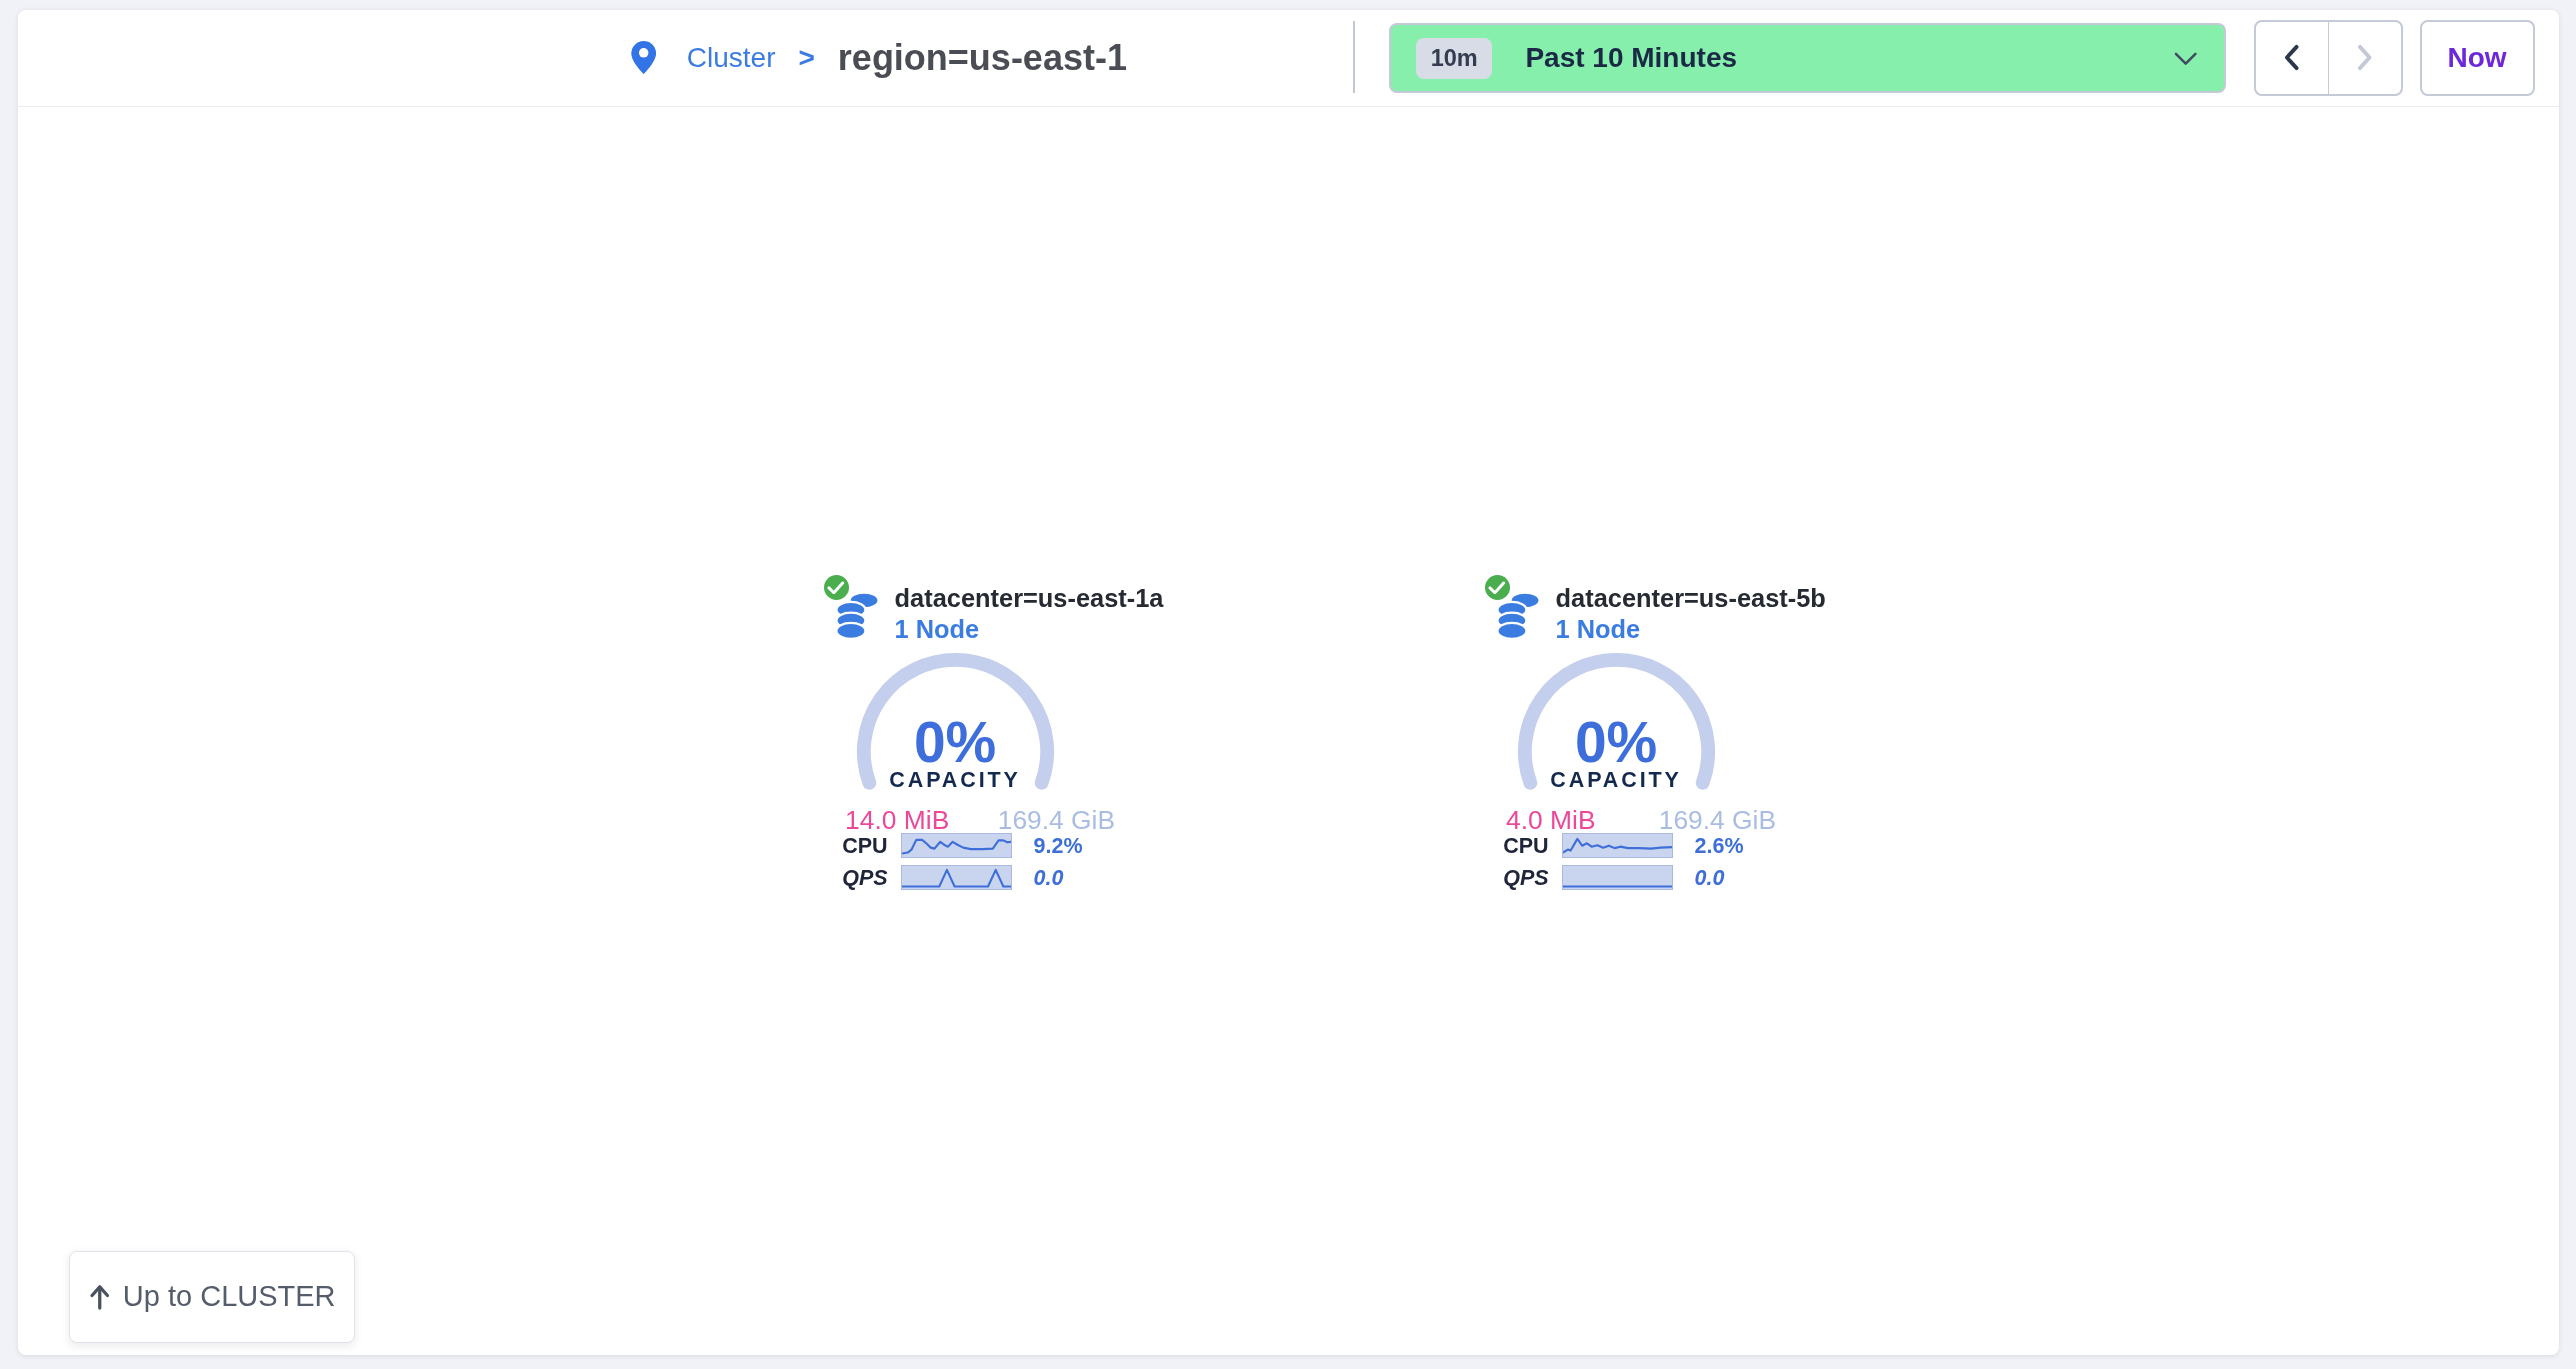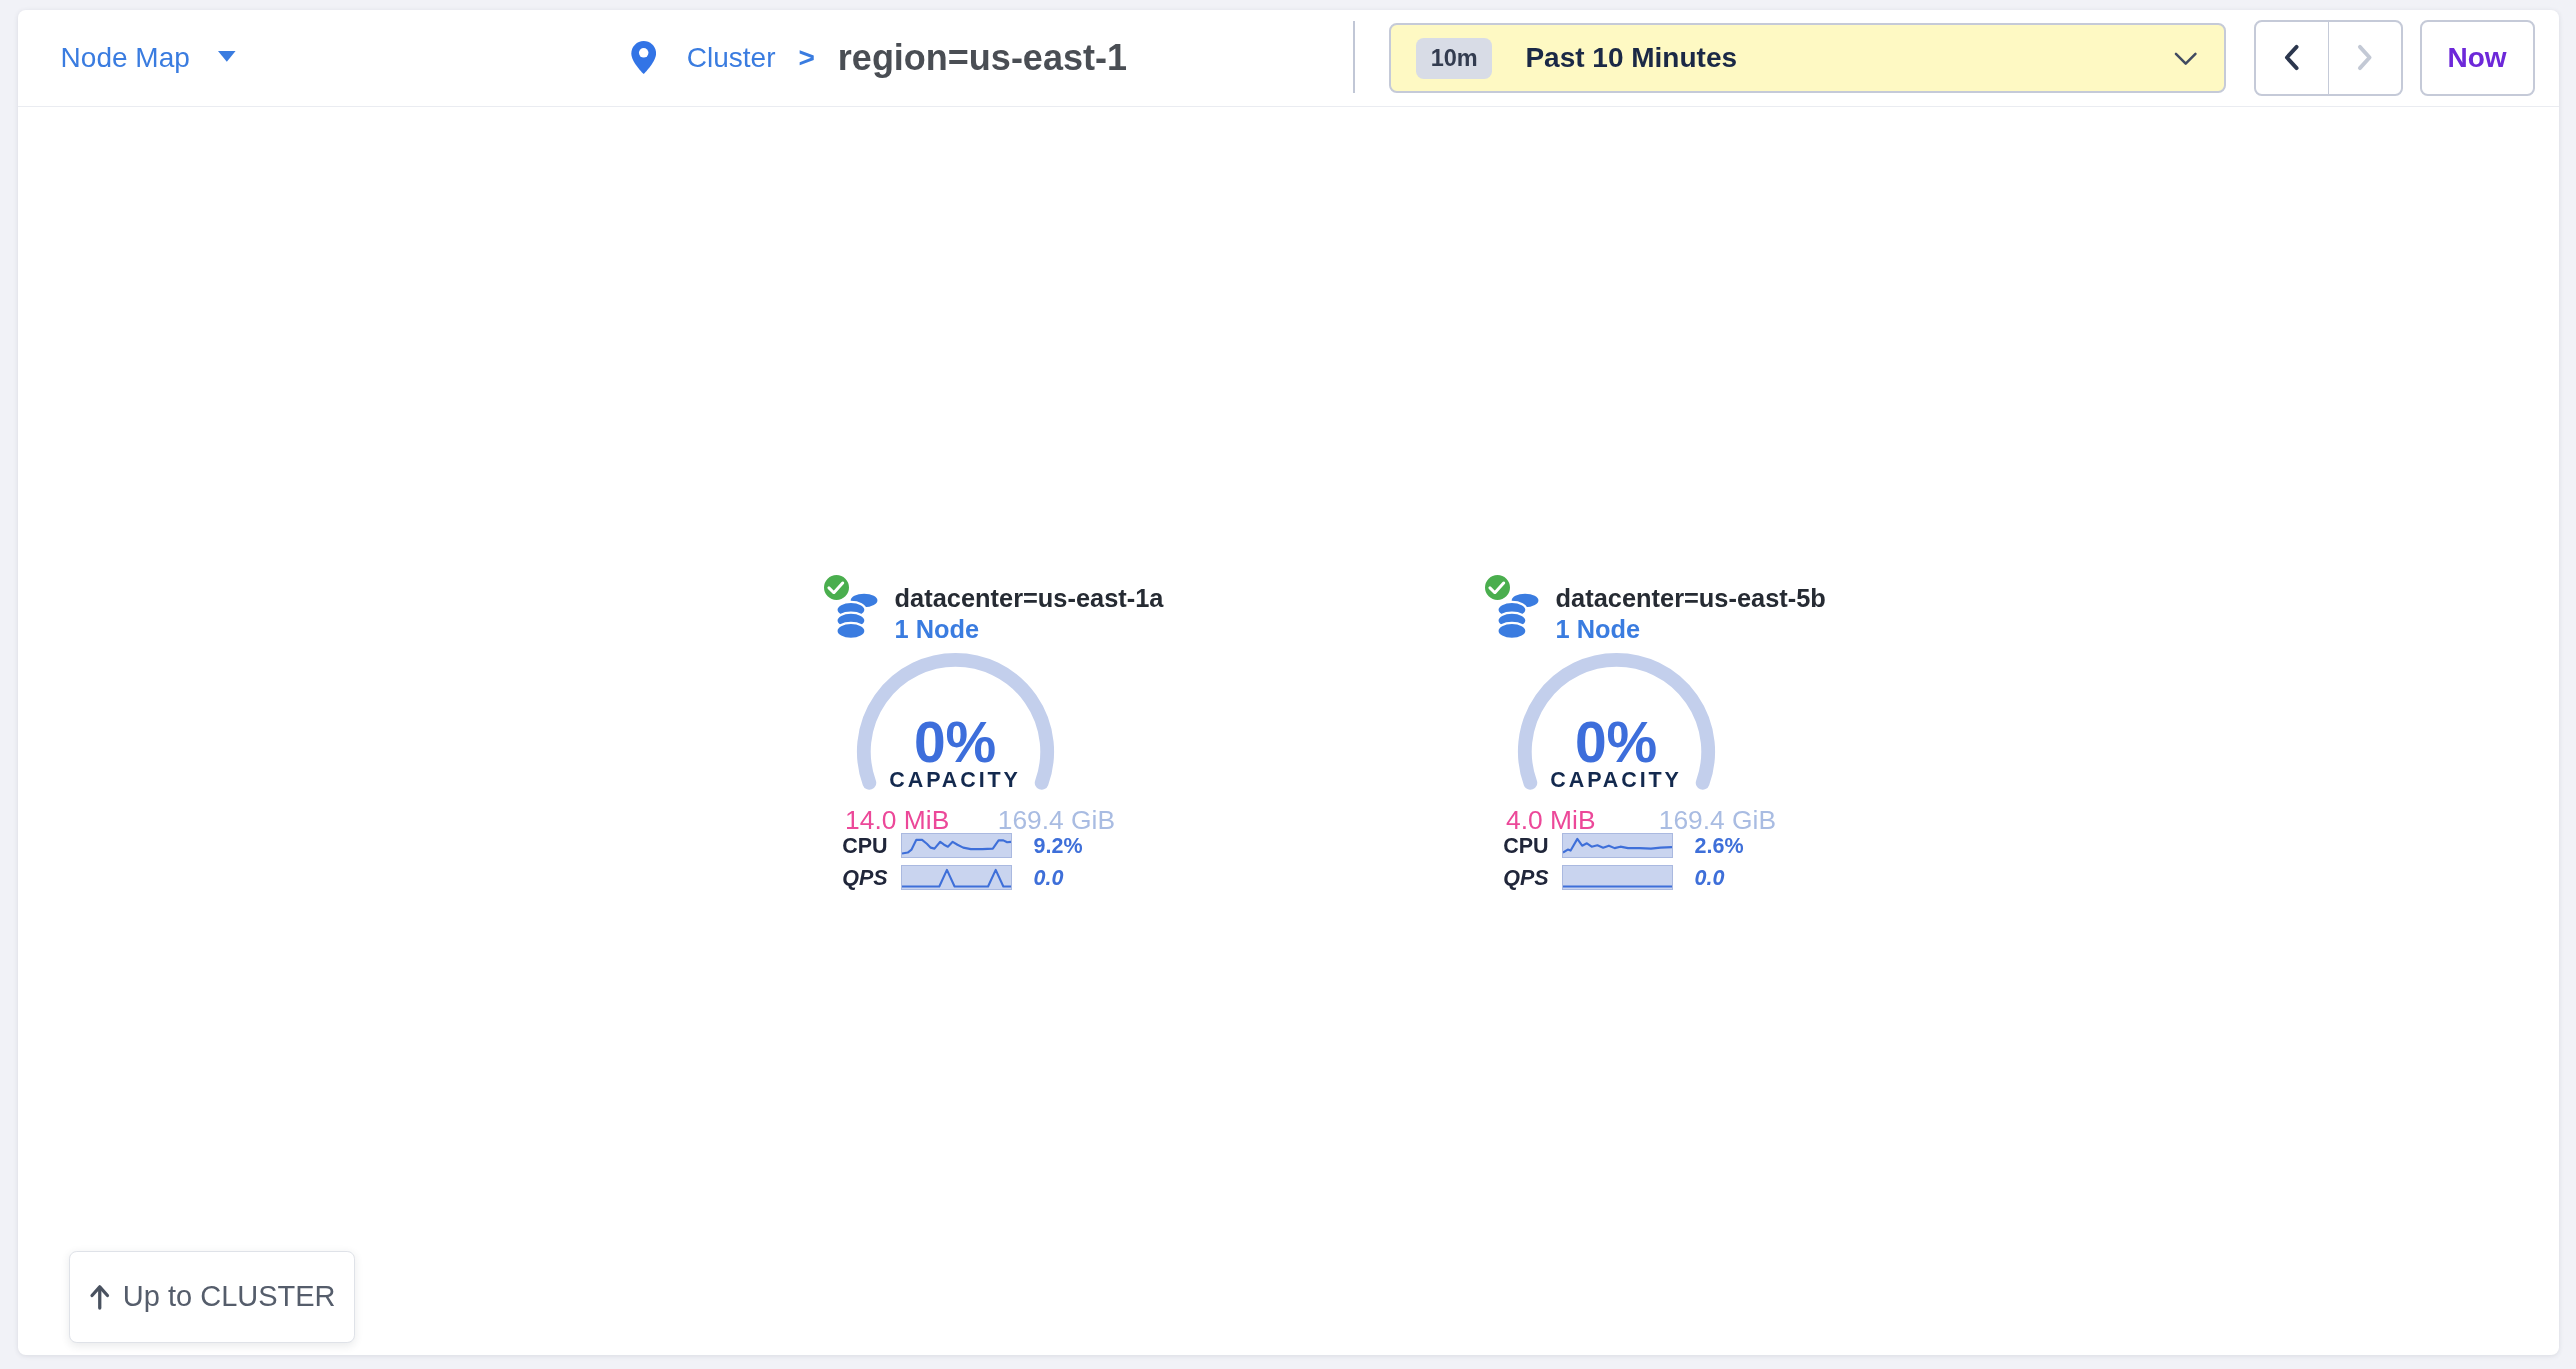--- a/index.html
+++ b/index.html
@@ -10,21 +10,21 @@
   .header{position:absolute;left:0;top:0;width:100%;height:96px;border-bottom:1px solid #eaecf1;}
   .view-selector{position:absolute;left:43px;top:0;height:96px;display:flex;align-items:center;gap:27px;cursor:pointer;}
   .view-selector .vlabel{font-size:28px;color:#3a7ce0;}
   .breadcrumb{position:absolute;left:613px;top:0;height:96px;display:flex;align-items:center;gap:23px;}
   .breadcrumb .pin{margin-right:7.8px;display:flex;align-items:center;}
   .crumb-link{font-size:28px;color:#3a7ce0;cursor:pointer;}
   .crumb-sep{font-size:28px;color:#3a7ce0;font-weight:700;}
   .crumb-current{font-size:36px;color:#4a4e54;font-weight:700;}
   .hdr-divider{position:absolute;left:1335px;top:11.7px;width:2px;height:72px;background:#c1c7d6;}
   .time-box{position:absolute;left:1371px;top:13.7px;width:837px;height:70px;border:2px solid #c5cad8;
-            border-radius:7.8px;display:flex;align-items:center;padding:0 25.4px;box-sizing:border-box;cursor:pointer;background:#fef9c3;}
+            border-radius:7.8px;display:flex;align-items:center;padding:0 25.4px;box-sizing:border-box;cursor:pointer;background:#86efac;}
   .time-badge{background:#d8dce6;border-radius:7.8px;padding:6.8px 14.7px;font-size:23.5px;font-weight:700;color:#333c50;}
   .time-label{margin-left:33px;font-size:28px;font-weight:700;color:#1b2946;}
   .time-chevron{margin-left:auto;display:flex;align-items:center;}
   .nav-group{position:absolute;left:2236px;top:9.8px;width:149px;height:76px;border:2px solid #c5cad8;
              border-radius:7.8px;display:flex;box-sizing:border-box;background:#fff;}
   .nav-btn{flex:1;display:flex;align-items:center;justify-content:center;cursor:pointer;}
   .nav-btn.prev{border-right:1px solid #c5cad8;}
   .now-btn{position:absolute;left:2402px;top:9.8px;width:115px;height:76px;border:2px solid #c5cad8;border-radius:7.8px;
            display:flex;align-items:center;justify-content:center;font-size:28px;font-weight:700;color:#6d28d9;
            box-sizing:border-box;background:#fff;cursor:default;}
@@ -59,28 +59,20 @@
   .up-btn .uplabel{font-size:29px;color:#555d6b;}
 </style>
 </head>
 <body>
 
 <div class="stage">
   <div class="panel">
 
     <div class="header">
 
-      <div class="view-selector">
-        <span class="vlabel">Node Map</span>
-        <span>
-          <svg width="19.6" height="12.7" viewBox="0 0 20 13">
-              <polygon points="1,1 19,1 10,12" fill="#3a7ce0"></polygon>
-            </svg>
-        </span>
-      </div>
 
       <div class="breadcrumb">
         <span class="pin">
           <svg width="25.4" height="33" viewBox="0 0 24 32">
             <path d="M12 0C5.4 0 0 5.4 0 12c0 8.5 12 20 12 20s12-11.5 12-20C24 5.4 18.6 0 12 0z" fill="#3274e6"></path>
             <circle cx="12" cy="11.5" r="4.6" fill="#ffffff"></circle>
           </svg>
         </span>
         <span class="crumb-link">Cluster</span>
         <span class="crumb-sep">&gt;</span>

